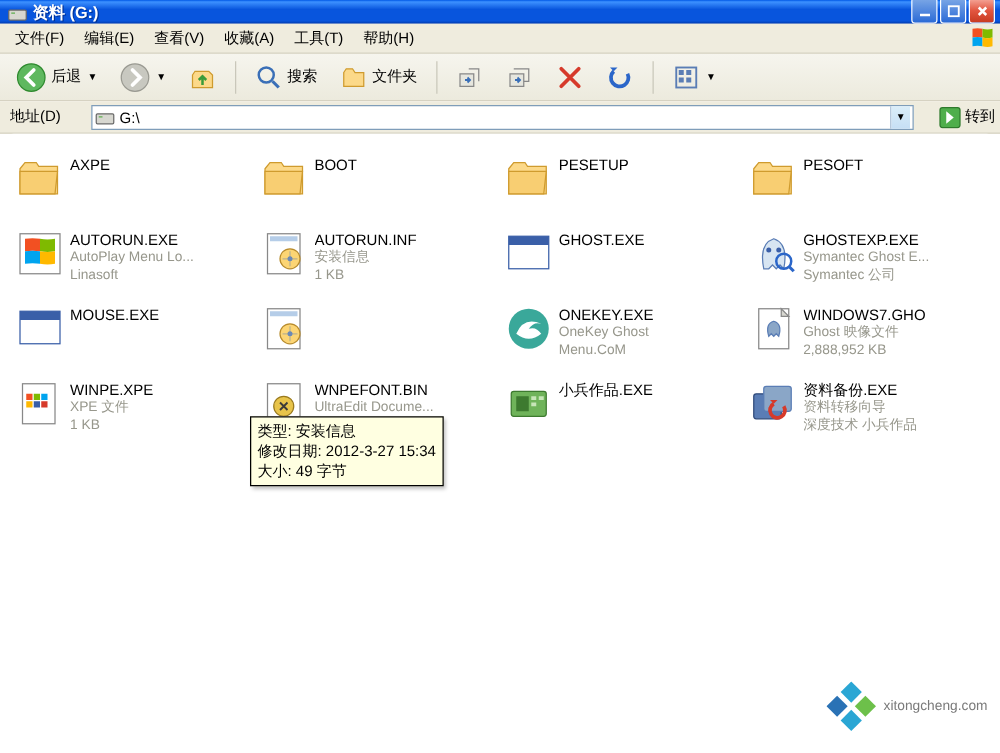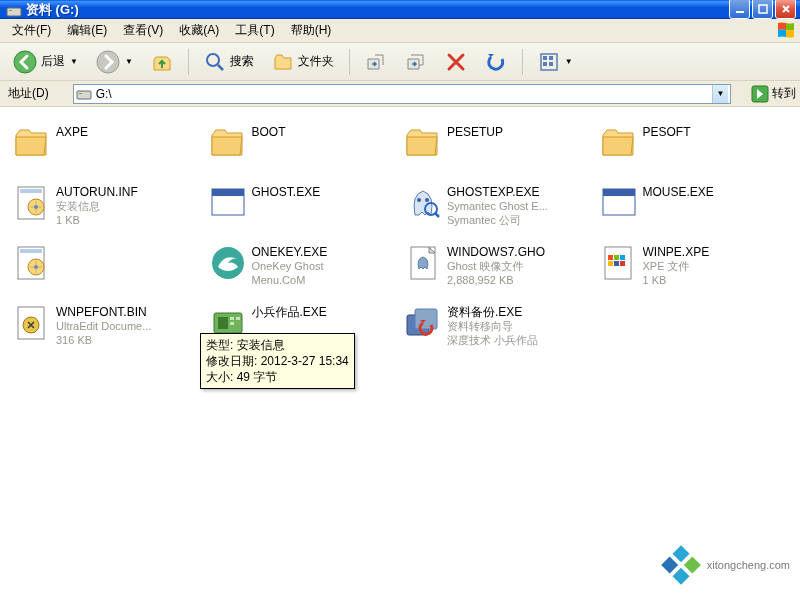--- a/index.html
+++ b/index.html
@@ -246,20 +246,32 @@
         </span>
   <span class="meta">
     <span class="name">PESOFT</span>
     <span class="sub"></span>
     <span class="sub"></span>
   </span>
       </div>
       <div class="item">
         <span class="ico">
           <svg width="36" height="36" viewBox="0 0 36 36">
+            <use href="#ic-winlogo"></use>
+          </svg>
+        </span>
+  <span class="meta">
+    <span class="name">AUTORUN.EXE</span>
+    <span class="sub">AutoPlay Menu Lo...</span>
+    <span class="sub">Linasoft</span>
+  </span>
+      </div>
+      <div class="item">
+        <span class="ico">
+          <svg width="36" height="36" viewBox="0 0 36 36">
             <use href="#ic-inf"></use>
           </svg>
         </span>
   <span class="meta">
     <span class="name">AUTORUN.INF</span>
     <span class="sub">安装信息</span>
     <span class="sub">1 KB</span>
   </span>
       </div>
       <div class="item">

